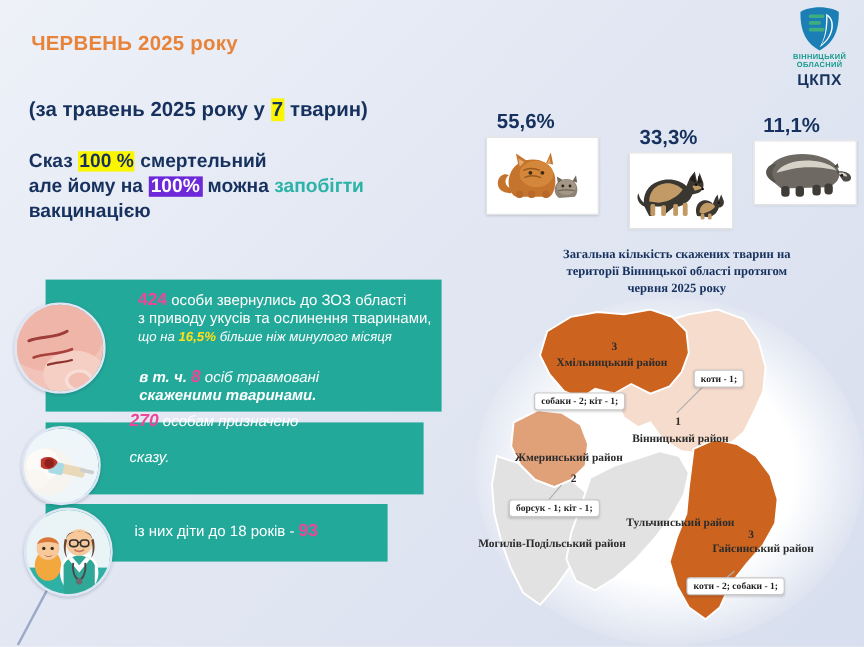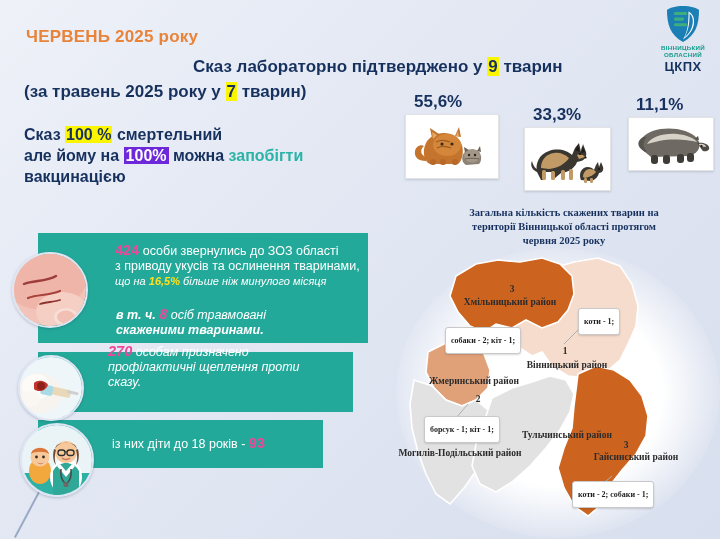--- a/index.html
+++ b/index.html
@@ -58,21 +58,21 @@
   .leader{position:absolute;background:#9aa9c6;transform-origin:0 0;height:2px;}
 
   
   #map-title{position:absolute;left:430px;top:206px;width:268px;text-align:center;font-family:"Liberation Serif",serif;font-size:10.5px;font-weight:bold;color:#17315e;line-height:14px;}
   #map-wrap{position:absolute;left:392px;top:248px;width:328px;height:291px;}
   #map-wrap svg{display:block;}
   .dname{font-family:"Liberation Serif",serif;font-weight:bold;fill:#2b2b2b;}
   .dnum{font-family:"Liberation Serif",serif;font-weight:bold;fill:#2b2b2b;}
   .callout{position:absolute;background:#ffffff;border:1px solid #c9c9c9;border-radius:3px;
            font-family:"Liberation Serif",serif;font-size:8px;font-weight:bold;color:#1d1d1d;
-           padding:8px 5px;white-space:nowrap;box-shadow:0 1px 2px rgba(0,0,0,.15);}
+           padding:2px 5px;white-space:nowrap;box-shadow:0 1px 2px rgba(0,0,0,.15);}
   #co-hml{left:445px;top:327px;}
   #co-vin{left:578px;top:308px;}
   #co-zhm{left:424px;top:416px;}
   #co-hay{left:572px;top:481px;}
 </style>
 </head>
 <body>
 
 <div id="stage">
 
@@ -89,23 +89,20 @@
       <path d="M25.5 7.5 C30 10 31.5 14 31 19 C30.4 25.5 26.5 31 20 35.4 C24 28.8 25.6 22 25.5 7.5 Z" fill="#ffffff"></path>
       <path d="M26.6 9.5 C29.6 12 30.2 15.4 29.7 19.4 C29 25 26 29.6 21.5 33.3 C25 27 26.6 21 26.6 9.5 Z" fill="#1b7fb5"></path>
     </svg>
     <div class="logo-l1">ВІННИЦЬКИЙ</div>
     <div class="logo-l2">ОБЛАСНИЙ</div>
     <div class="logo-l3">ЦКПХ</div>
   </div>
 
   <div id="month-title">ЧЕРВЕНЬ 2025 року</div>
 
-  <div id="confirmed-line">
-    <span>Сказ лабораторно підтверджено у </span><span class="hl-yellow">9</span><span> тварин</span>
-  </div>
 
   <div id="prev-line">
     <span>(за травень 2025 року у </span><span class="hl-yellow">7</span><span> тварин)</span>
   </div>
 
   <div id="lethal-block">
     <div>
       <span>Сказ </span><span class="hl-yellow">100 %</span><span>  смертельний</span>
     </div>
     <div>
@@ -203,21 +200,21 @@
     <span class="small-it"> що на </span><span class="small-it num-y-s">16,5%</span><span class="small-it"> більше ніж минулого місяця</span>
   </div>
 
   <div class="box-txt" id="box1-t2">
     <span style="font-weight:bold">в т. ч. </span><span class="num-y">8</span><span style="font-style:italic;font-weight:normal"> осіб травмовані</span><br>
     <span style="font-weight:bold">скаженими тваринами.</span>
   </div>
 
   <div class="box-txt" id="box2-t1">
     <span class="num-y">270</span><span> особам призначено</span><br>
-    <span>профілактичні щеплення проти</span><br>
+    <br>
     <span>сказу.</span>
   </div>
 
   <div class="box-txt" id="box3-t1">
     <span>із них діти до 18 років - </span><span class="num-y">93</span>
   </div>
 
   <div class="leader" style="left:24px;top:316px;width:74px;transform:rotate(-47deg);"></div>
   <div class="leader" style="left:62px;top:418px;width:36px;transform:rotate(-70deg);"></div>
   <div class="leader" style="left:14px;top:537px;width:52px;transform:rotate(-62deg);"></div>

